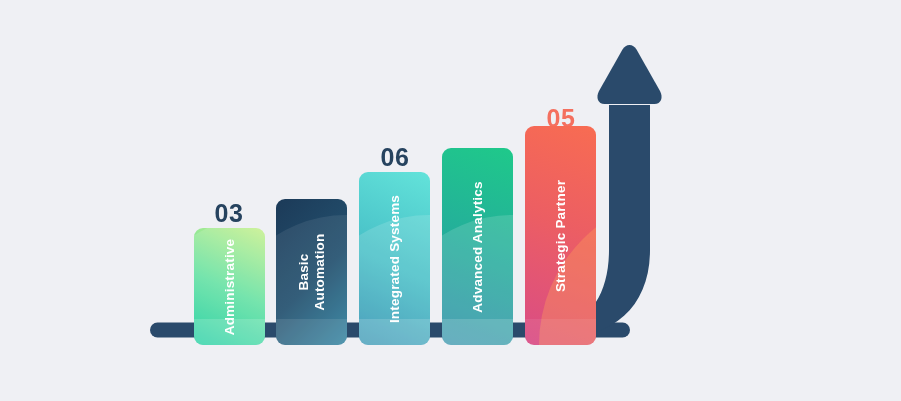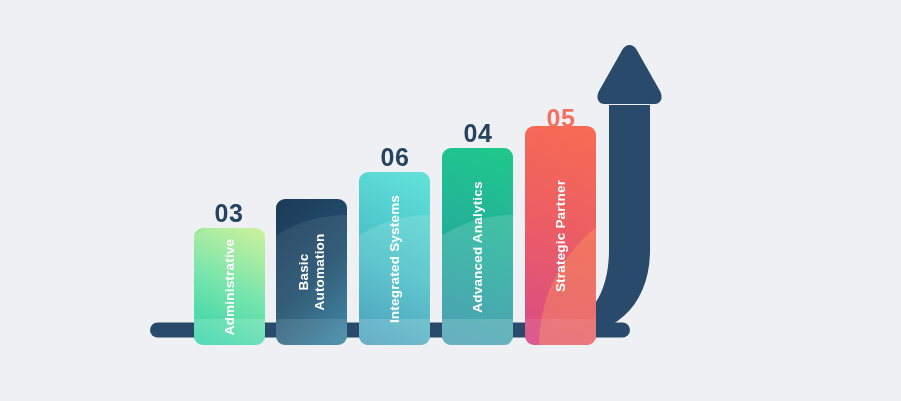--- a/index.html
+++ b/index.html
@@ -124,21 +124,20 @@
   </div>
 
   <div class="bar-num" style="left:355px; top:143px;">06</div>
   <div class="bar" style="left:359px; top:172px; width:71px; height:173px;
               background:linear-gradient(205deg,#63E3DA 0%,#46BEC6 55%,#2D8FB0 100%);">
     <div class="glow"></div>
     <div class="sheen"></div>
     <div class="bar-label">Integrated Systems</div>
   </div>
 
-  <div class="bar-num" style="left:438px; top:119px;">04</div>
   <div class="bar" style="left:442px; top:148px; width:71px; height:197px;
               background:linear-gradient(200deg,#1FC98A 0%,#24AE9B 50%,#2E8FA8 100%);">
     <div class="glow"></div>
     <div class="sheen"></div>
     <div class="bar-label">Advanced Analytics</div>
   </div>
 
   <div class="bar-num accent" style="left:521px; top:104px;">05</div>
   <div class="bar" style="left:525px; top:126px; width:71px; height:219px;
               background:linear-gradient(200deg,#F86C52 0%,#EC5E63 45%,#D94C86 100%);">

